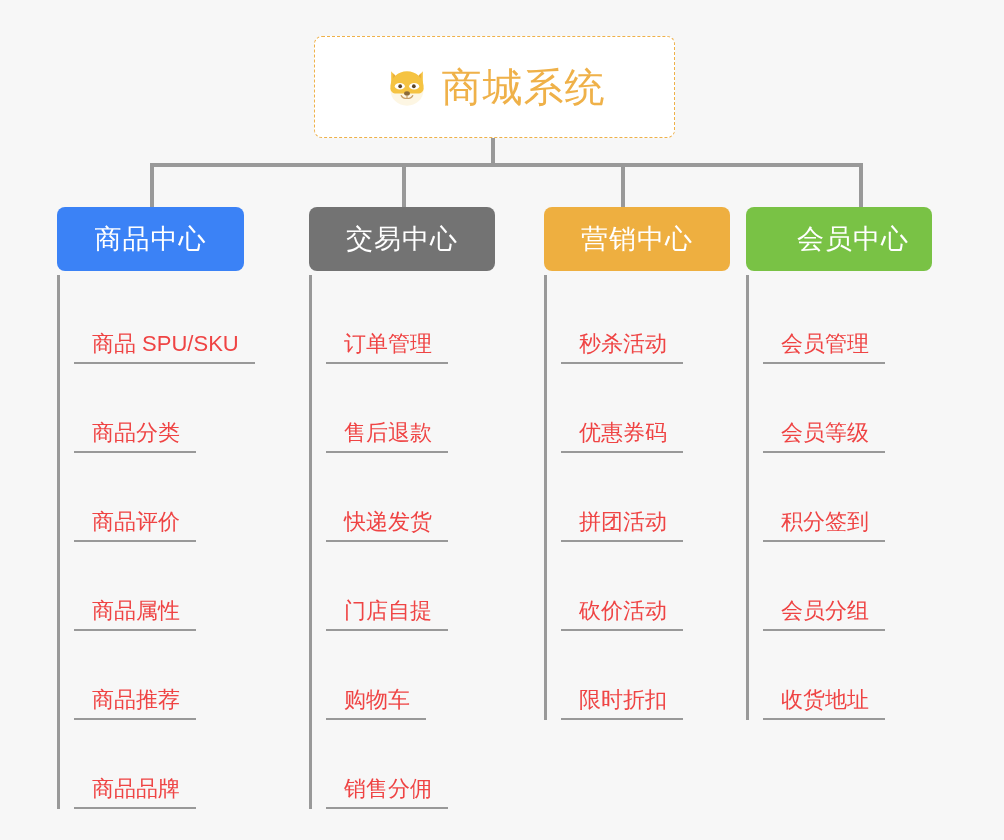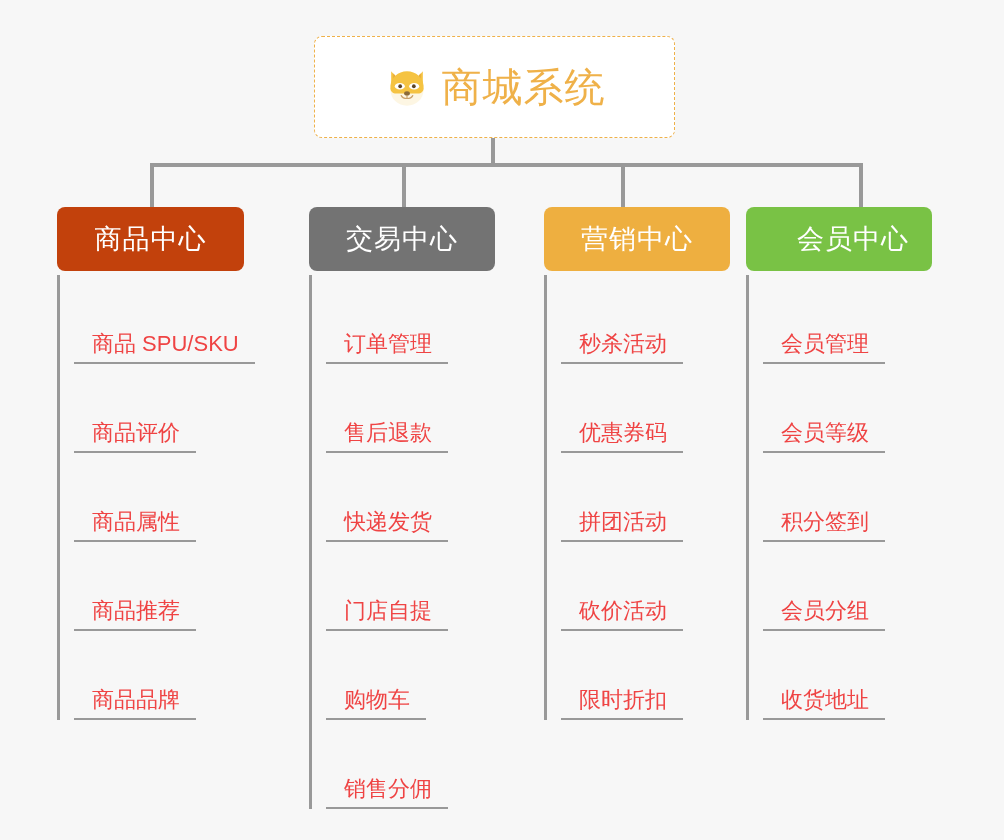--- a/index.html
+++ b/index.html
@@ -108,26 +108,29 @@
   </div>
 
   <div class="conn conn-stem"></div>
   <div class="conn conn-bus"></div>
   <div class="conn conn-drop" style="left:150px;"></div>
   <div class="conn conn-drop" style="left:402px;"></div>
   <div class="conn conn-drop" style="left:621px;"></div>
   <div class="conn conn-drop" style="left:859px;"></div>
 
   <div class="column" style="left:57px;width:187px;">
-    <div class="cat-box" style="background: #c2410c;">
+    <div class="cat-box" style="background: #3b82f6;">
       <span class="cat-label">商品中心</span>
     </div>
     <div class="items">
       <div class="item">
           <span class="item-label">商品 SPU/SKU</span>
+        </div>
+      <div class="item">
+          <span class="item-label">商品分类</span>
         </div>
       <div class="item">
           <span class="item-label">商品评价</span>
         </div>
       <div class="item">
           <span class="item-label">商品属性</span>
         </div>
       <div class="item">
           <span class="item-label">商品推荐</span>
         </div>

